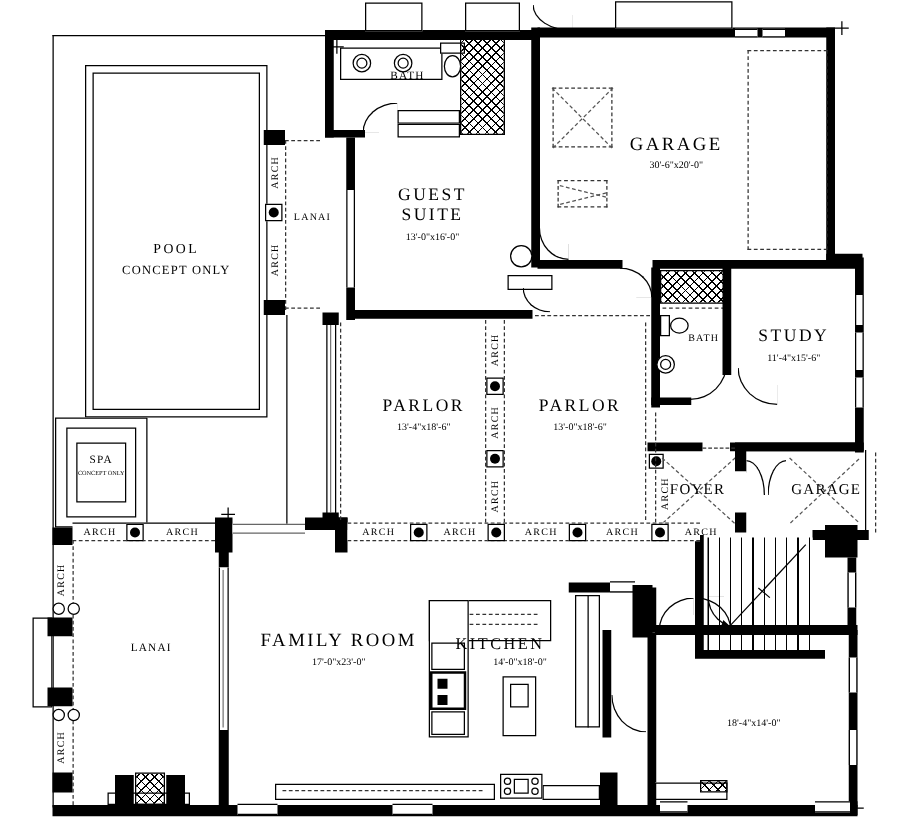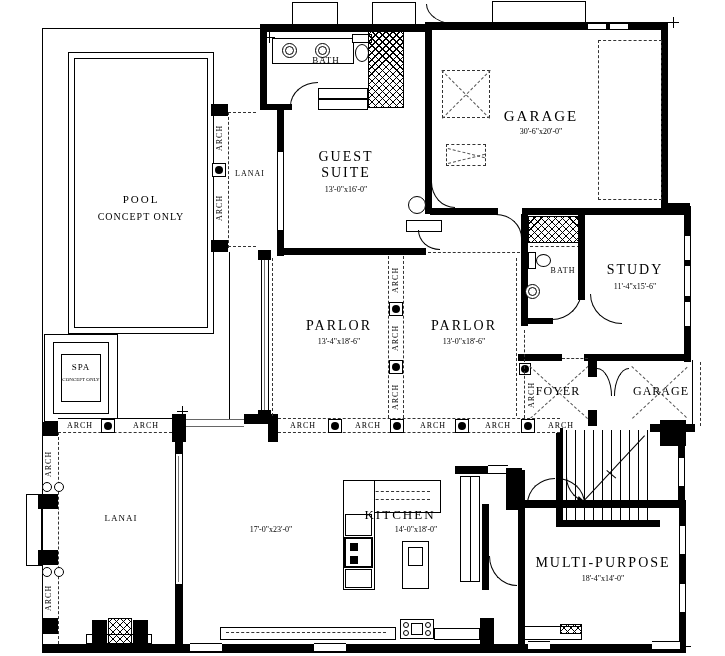--- a/index.html
+++ b/index.html
@@ -230,21 +230,20 @@
   <div class="line" style="left:470px;top:476px;width:1px;height:106px"></div>
   <div class="wall" style="left:482px;top:504px;width:7px;height:86px"></div>
   <div class="arc" style="left:489px;top:556px;width:28px;height:30px;border-left-width:1px;border-bottom-width:1px;border-bottom-left-radius:100% 100%"></div>
   <div class="blk" style="left:506px;top:468px;width:16px;height:42px"></div>
   <div class="arc" style="left:527px;top:478px;width:28px;height:26px;border-left-width:1px;border-top-width:1px;border-top-left-radius:100% 100%"></div>
   <div class="arc" style="left:557px;top:478px;width:28px;height:26px;border-right-width:1px;border-top-width:1px;border-top-right-radius:100% 100%"></div>
 
   <div class="wall" style="left:524px;top:500px;width:162px;height:8px"></div>
   <div class="wall" style="left:518px;top:470px;width:7px;height:36px"></div>
   <div class="wall" style="left:518px;top:506px;width:7px;height:140px"></div>
-  <div class="label" style="left:528px;top:556px;width:150px;font-size:14px">MULTI-PURPOSE</div>
   <div class="dims" style="left:528px;top:574px;width:150px">18'-4"x14'-0"</div>
   <div class="wall" style="left:679px;top:504px;width:7px;height:142px"></div>
   <div class="window-v" style="left:679px;top:526px;width:7px;height:28px"></div>
   <div class="window-v" style="left:679px;top:584px;width:7px;height:28px"></div>
   <div class="plus" style="left:680px;top:641px"></div>
 
   <div class="wall" style="left:42px;top:644px;width:644px;height:9px"></div>
   <div class="window-h" style="left:190px;top:643px;width:32px;height:9px"></div>
   <div class="window-h" style="left:314px;top:643px;width:32px;height:9px"></div>
   <div class="thin" style="left:220px;top:627px;width:176px;height:13px"></div>
@@ -276,16 +275,17 @@
   <div class="blk" style="left:42px;top:618px;width:16px;height:16px"></div>
   <div class="thin" style="left:86px;top:634px;width:66px;height:10px"></div>
   <div class="blk" style="left:92px;top:620px;width:15px;height:24px"></div>
   <div class="hatch" style="left:108px;top:618px;width:24px;height:26px"></div>
   <div class="blk" style="left:133px;top:620px;width:15px;height:24px"></div>
 
   <div class="wall" style="left:175px;top:428px;width:8px;height:26px"></div>
   <div class="window-v" style="left:175px;top:454px;width:8px;height:130px"></div>
   <div class="gline" style="left:178px;top:456px;width:1px;height:126px"></div>
   <div class="wall" style="left:175px;top:584px;width:8px;height:64px"></div>
+  <div class="label" style="left:195px;top:506px;width:152px;font-size:15px">FAMILY ROOM</div>
   <div class="dims" style="left:195px;top:525px;width:152px">17'-0"x23'-0"</div>
   <div class="plus" style="left:177px;top:406px"></div>
 
 </div>
 
 </body></html>

